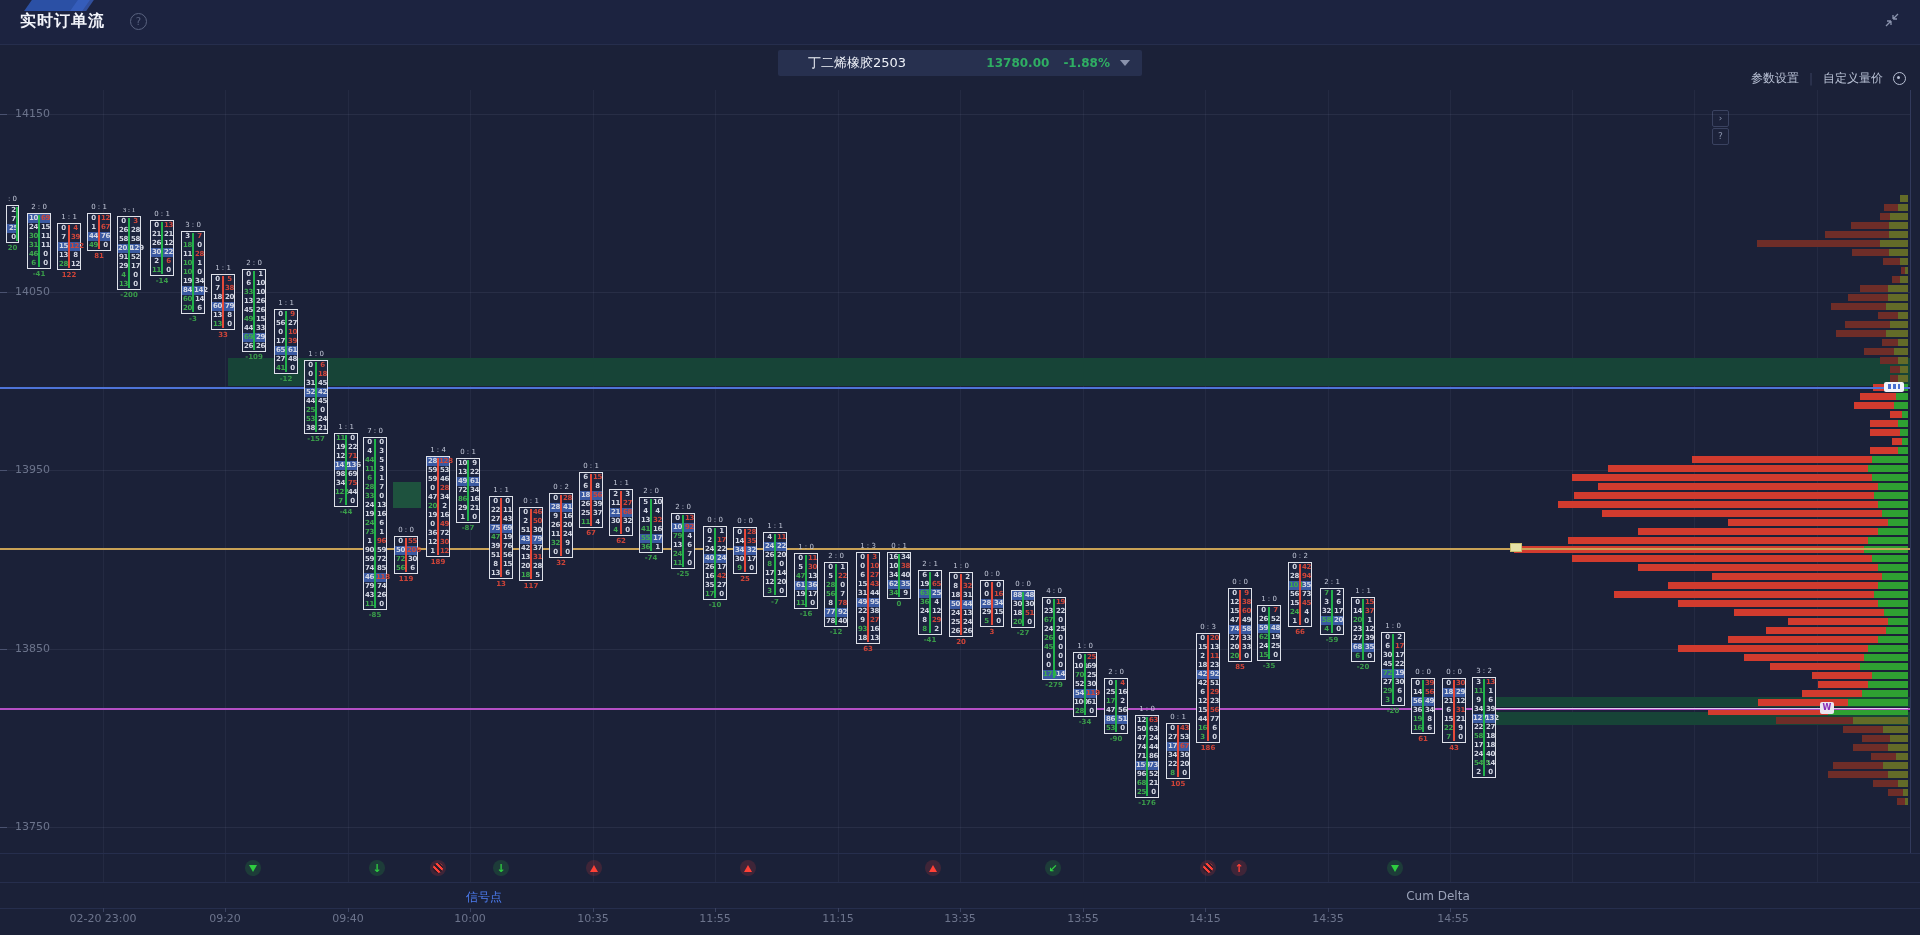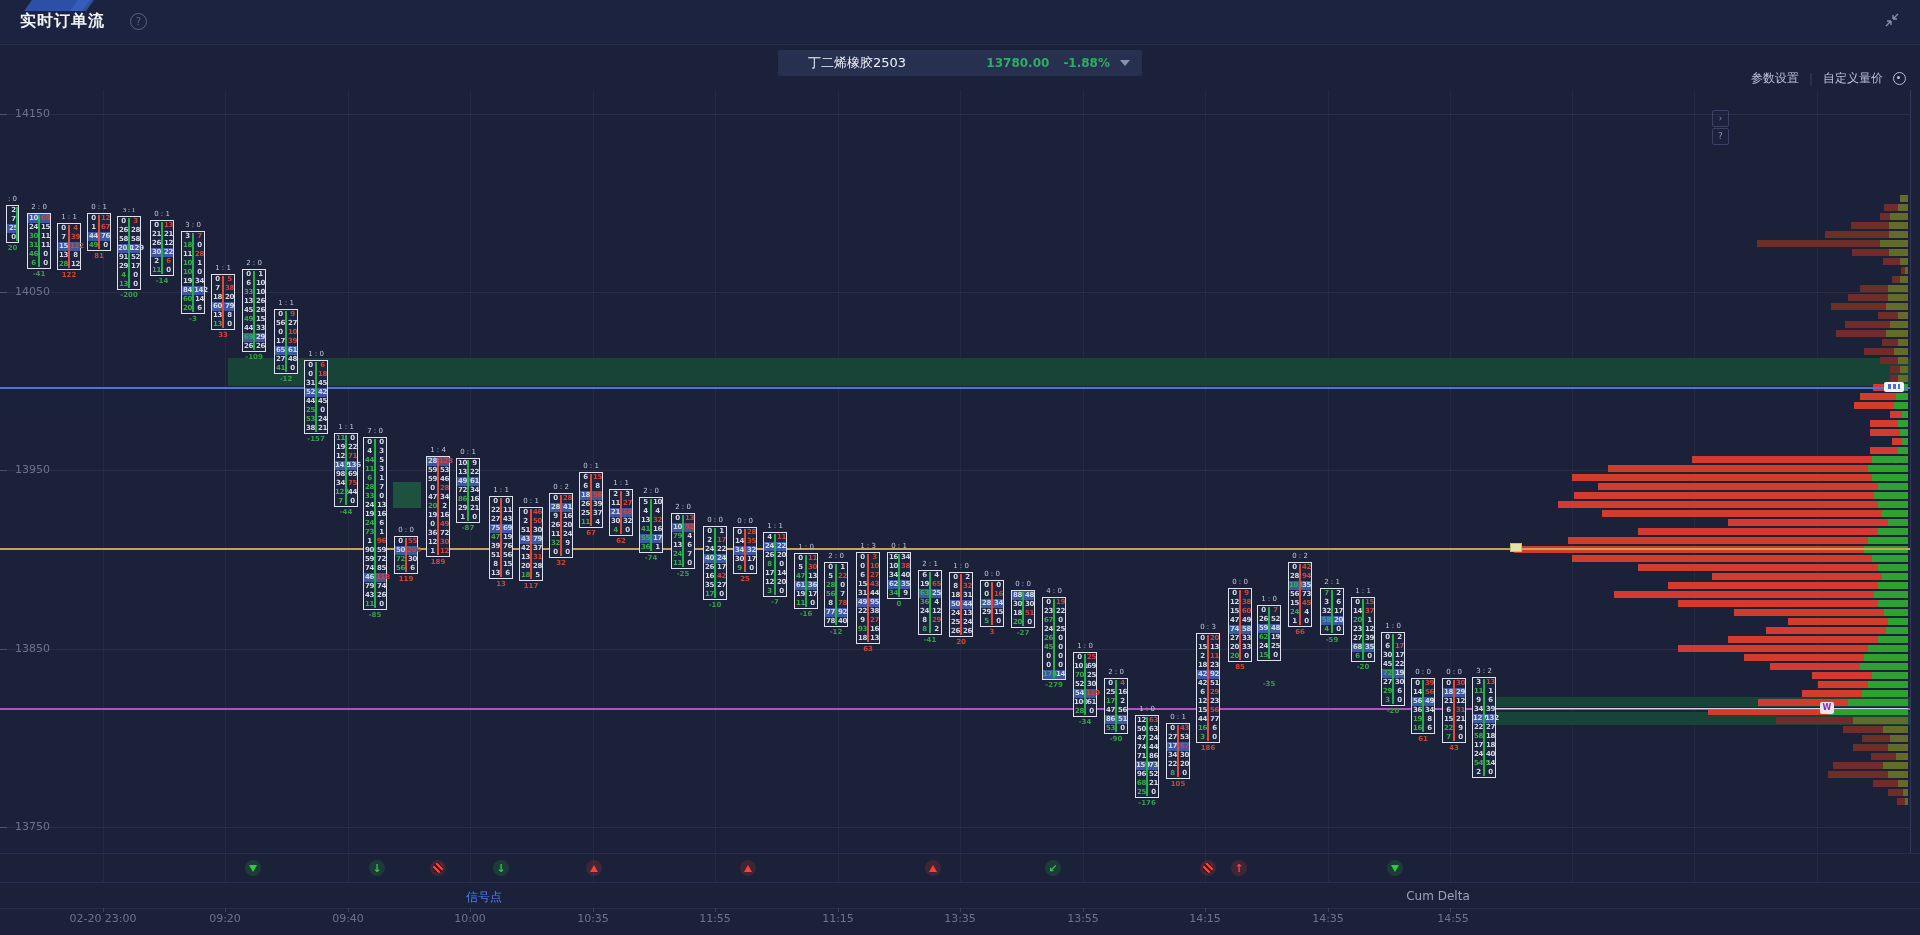--- a/index.html
+++ b/index.html
@@ -1676,21 +1676,21 @@
           <div class="c-cell" style="left: 0px;">24</div>
           <div class="c-cell" style="left: 12px;">25</div>
         </div>
         <div class="c-row" style="top: 45px;">
           <div class="c-cell num-g" style="left: 0px;">15</div>
           <div class="c-cell" style="left: 12px;">0</div>
         </div>
         <div class="c-line" style="left: 10px; top: 1px; height: 52px; background: rgb(33, 178, 75);"></div>
       </div>
       <div class="c-hdr" style="left: 1269px; top: 595px;">1 : 0</div>
-      <div class="c-delta" style="left: 1257px; top: 680px; width: 24px; color: rgb(58, 156, 74);">-35</div>
+      <div class="c-delta" style="left: 1257px; top: 662px; width: 24px; color: rgb(58, 156, 74);">-35</div>
       <div class="candle" style="left: 1288px; top: 562px; width: 24px; height: 65px;">
         <div class="c-row" style="top: 0px;">
           <div class="c-cell" style="left: 0px;">0</div>
           <div class="c-cell num-r" style="left: 12px;">42</div>
         </div>
         <div class="c-row" style="top: 9px;">
           <div class="c-cell" style="left: 0px;">28</div>
           <div class="c-cell num-r" style="left: 12px;">94</div>
         </div>
         <div class="c-row poc" style="top: 18px;">

